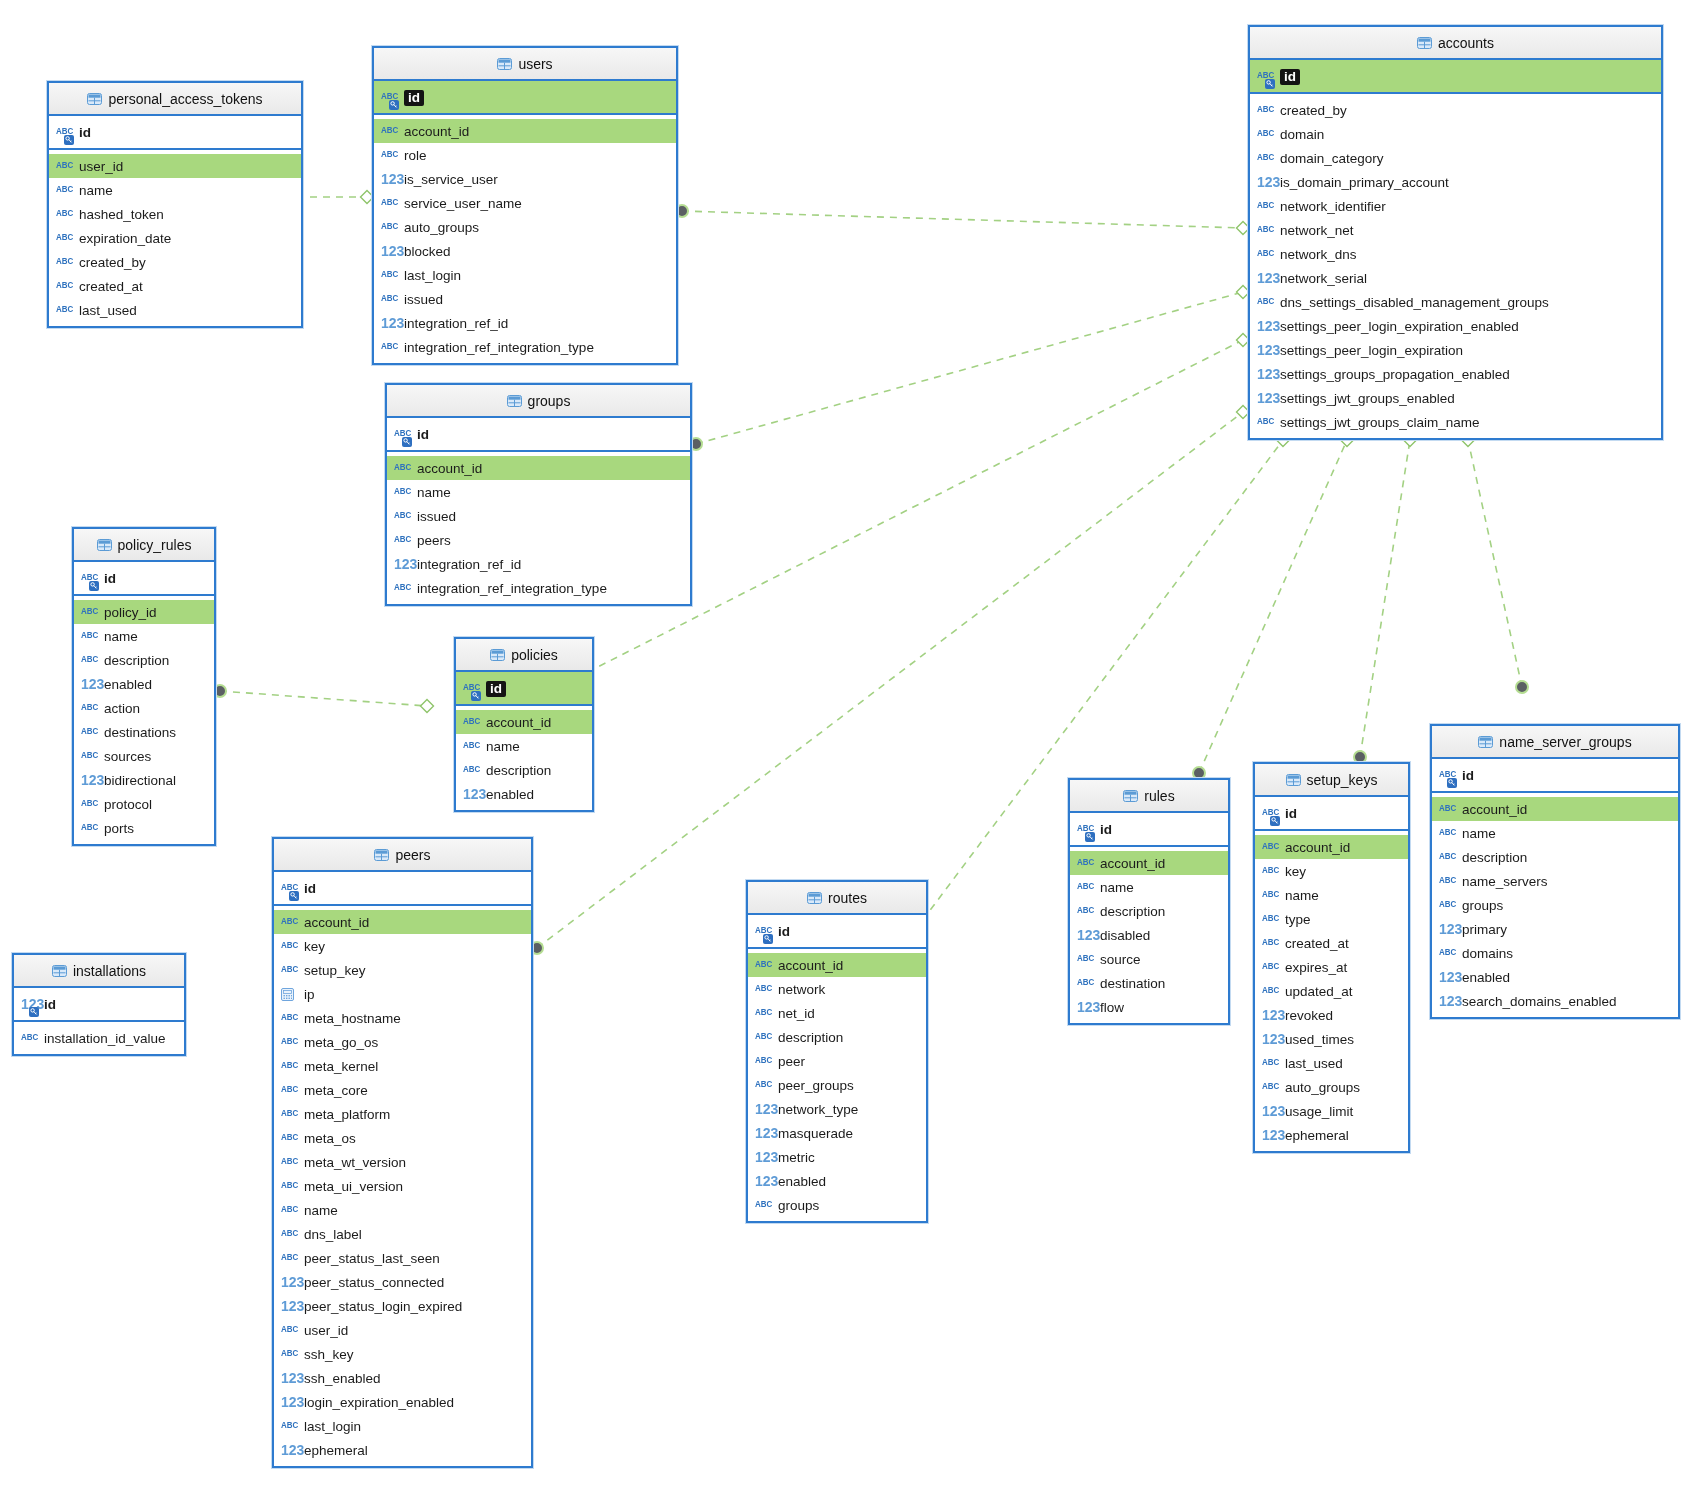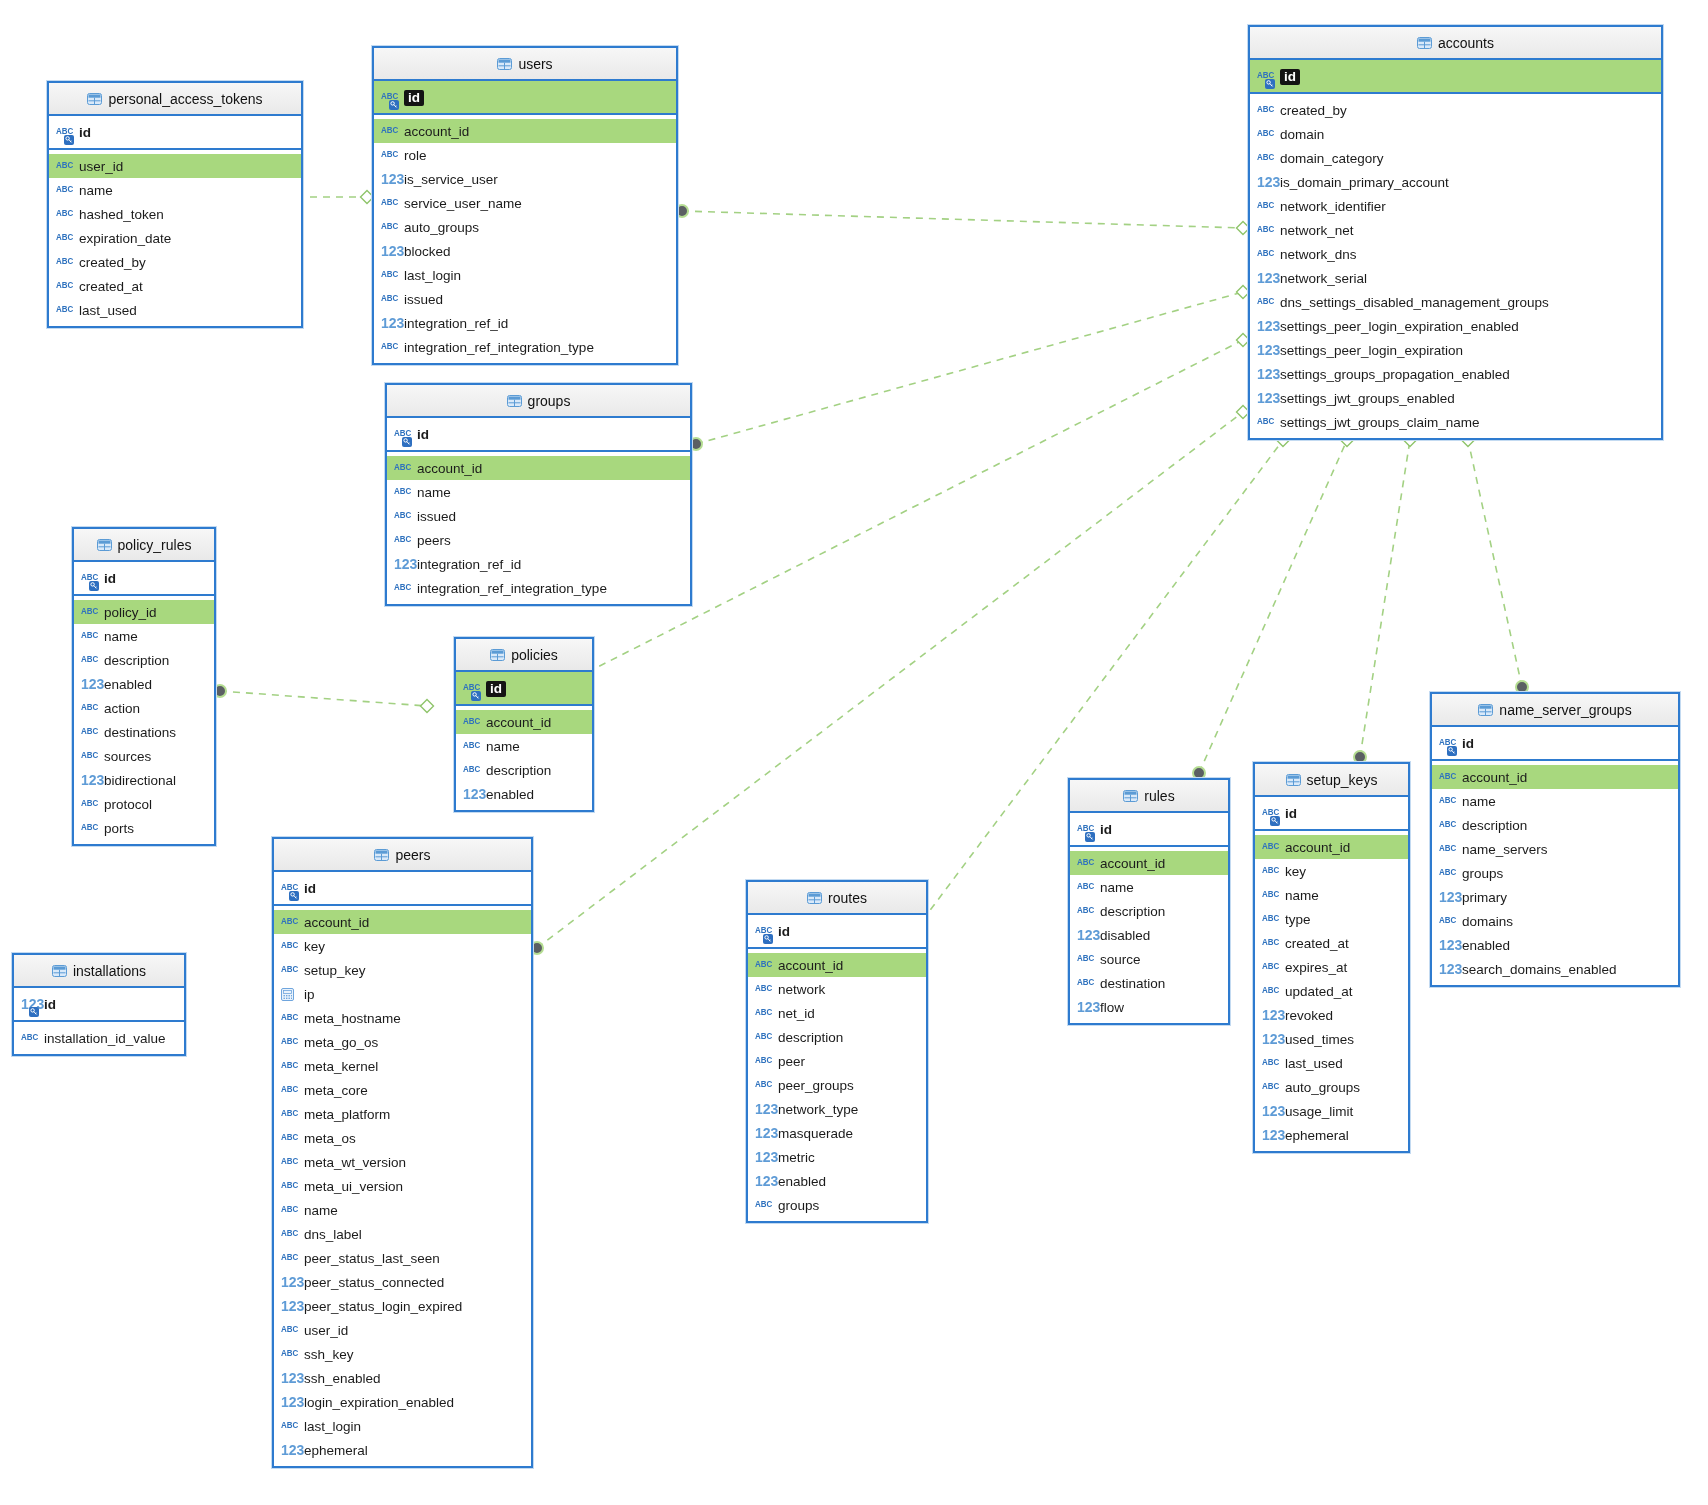--- a/index.html
+++ b/index.html
@@ -1028,21 +1028,21 @@
           <span class="cname">usage_limit</span>
         </div>
         <div class="row">
           <span class="ticon-wrap">
             <span class="ticon num">123</span>
           </span>
           <span class="cname">ephemeral</span>
         </div>
       </div>
     </div>
-    <div class="tbl" style="left: 1430px; top: 692px; width: 250px;">
+    <div class="tbl" style="left: 1430px; top: 724px; width: 250px;">
       <div class="tbl-header">
         <span style="line-height: 0;"><svg width="15" height="12" viewBox="0 0 15 12">
             <rect x="0.5" y="0.5" width="14" height="11" rx="2" fill="#d9e9f9" stroke="#5b9bd5"></rect>
             <rect x="1.5" y="1.5" width="12" height="3.2" fill="#5b9bd5"></rect>
             <line x1="7.5" y1="4.7" x2="7.5" y2="11" stroke="#5b9bd5"></line>
             <line x1="1.5" y1="7.8" x2="13.5" y2="7.8" stroke="#5b9bd5"></line>
           </svg></span>
         <span>name_server_groups</span>
       </div>
       <div class="tbl-pk">

